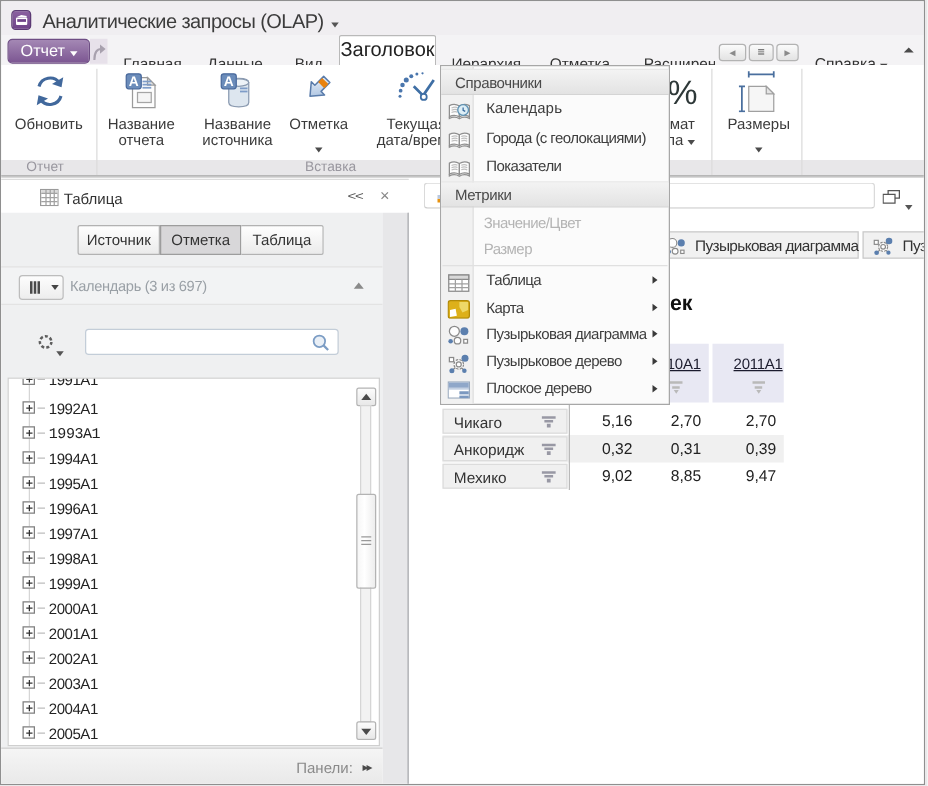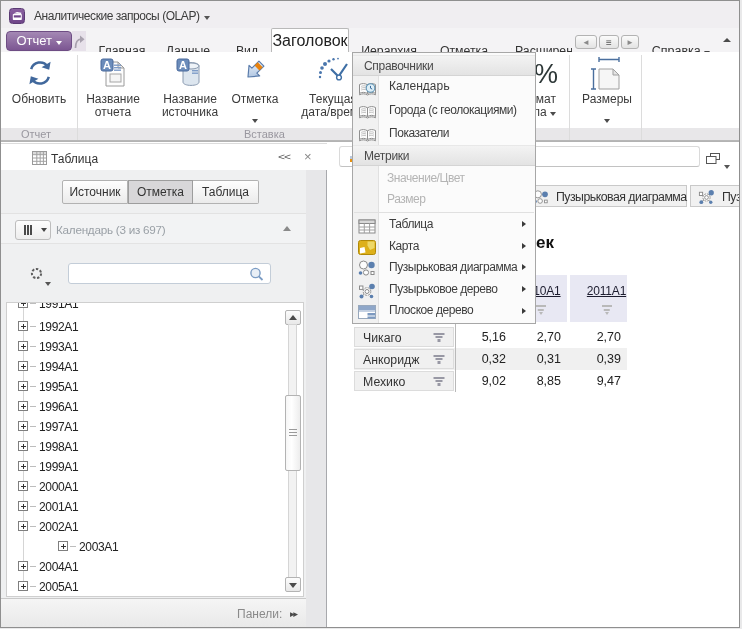--- a/index.html
+++ b/index.html
@@ -4,21 +4,21 @@
 *{margin:0;padding:0;box-sizing:border-box;}
 html,body{width:742px;height:629px;overflow:hidden;}
 body{font-family:"Liberation Sans",sans-serif;position:relative;background:#e9e9ea;}
 .ab{position:absolute;}
 #win{position:absolute;left:0;top:0;width:740px;height:628px;border:1px solid #8f8f8f;background:#fff;}
 
 #titlebar{position:absolute;left:1px;top:1px;width:738px;height:27px;background:#f0eef1;}
 #appicon{position:absolute;left:8px;top:7px;width:16px;height:16px;background:linear-gradient(#8a60a0,#6f4589);border-radius:3.5px;border:1px solid #5b3a74;}
 #appicon svg{position:absolute;left:1.5px;top:2px;}
 #rpane{overflow:hidden;}
-#apptitle{position:absolute;left:33px;top:8px;font-size:12px;letter-spacing:-0.45px;color:#3c3c3c;}
+#apptitle{position:absolute;left:33px;top:8px;font-size:16px;letter-spacing:-0.45px;color:#3c3c3c;}
 
 #tabrow{position:absolute;left:1px;top:28px;width:738px;height:24px;background:#f4f3f5;}
 #btnreport{position:absolute;left:5px;top:3px;width:66px;height:20px;border-radius:4px;border:1px solid #6e4d84;background:linear-gradient(#a488b4,#7c5692);color:#fff;font-size:13px;text-align:center;line-height:18px;}
 #btnredo{position:absolute;left:71px;top:3px;width:14px;height:20px;background:#e7e1ea;}
 .rtab{position:absolute;top:0;height:24px;font-size:12.3px;color:#333;text-align:center;line-height:24px;margin-top:11px;}
 #tabactive{position:absolute;left:270px;top:0px;width:78px;height:24px;background:#fff;border:1px solid #b9b9b9;border-bottom:none;border-radius:2px 2px 0 0;font-size:16px;color:#222;text-align:center;line-height:23px;}
 .pgbtn{position:absolute;top:7px;height:14px;border:1px solid #b3b3b3;border-radius:3px;background:linear-gradient(#fbfbfb,#e3e3e3);color:#8a8a8a;font-size:8px;text-align:center;line-height:13px;}
 
 #ribbon{position:absolute;left:1px;top:52px;width:738px;height:76px;background:#fff;}
 #gstrip{position:absolute;left:1px;top:128px;width:738px;height:13px;background:#e8e7e9;border-bottom:1px solid #b7b7b7;font-size:11px;color:#99979f;}
@@ -222,21 +222,21 @@
     <div class="titem" style="top:-9px;">
         <div class="expbox"></div>
         <div class="tdash"></div>
         <div class="ttext">1991A1</div>
       </div>
     <div class="titem" style="top:14px;">
         <div class="expbox"></div>
         <div class="tdash"></div>
         <div class="ttext">1992A1</div>
       </div>
-    <div class="titem" style="top:34px;">
+    <div class="titem" style="top:34px;font-family:Liberation Mono, monospace;">
         <div class="expbox"></div>
         <div class="tdash"></div>
         <div class="ttext">1993A1</div>
       </div>
     <div class="titem" style="top:54px;">
         <div class="expbox"></div>
         <div class="tdash"></div>
         <div class="ttext">1994A1</div>
       </div>
     <div class="titem" style="top:74px;">
@@ -272,21 +272,21 @@
     <div class="titem" style="top:194px;">
         <div class="expbox"></div>
         <div class="tdash"></div>
         <div class="ttext">2001A1</div>
       </div>
     <div class="titem" style="top:214px;">
         <div class="expbox"></div>
         <div class="tdash"></div>
         <div class="ttext">2002A1</div>
       </div>
-    <div class="titem" style="top:234px;margin-left:40px;">
+    <div class="titem" style="top:234px;">
         <div class="expbox"></div>
         <div class="tdash"></div>
         <div class="ttext">2003A1</div>
       </div>
     <div class="titem" style="top:254px;">
         <div class="expbox"></div>
         <div class="tdash"></div>
         <div class="ttext">2004A1</div>
       </div>
     <div class="titem" style="top:274px;">

